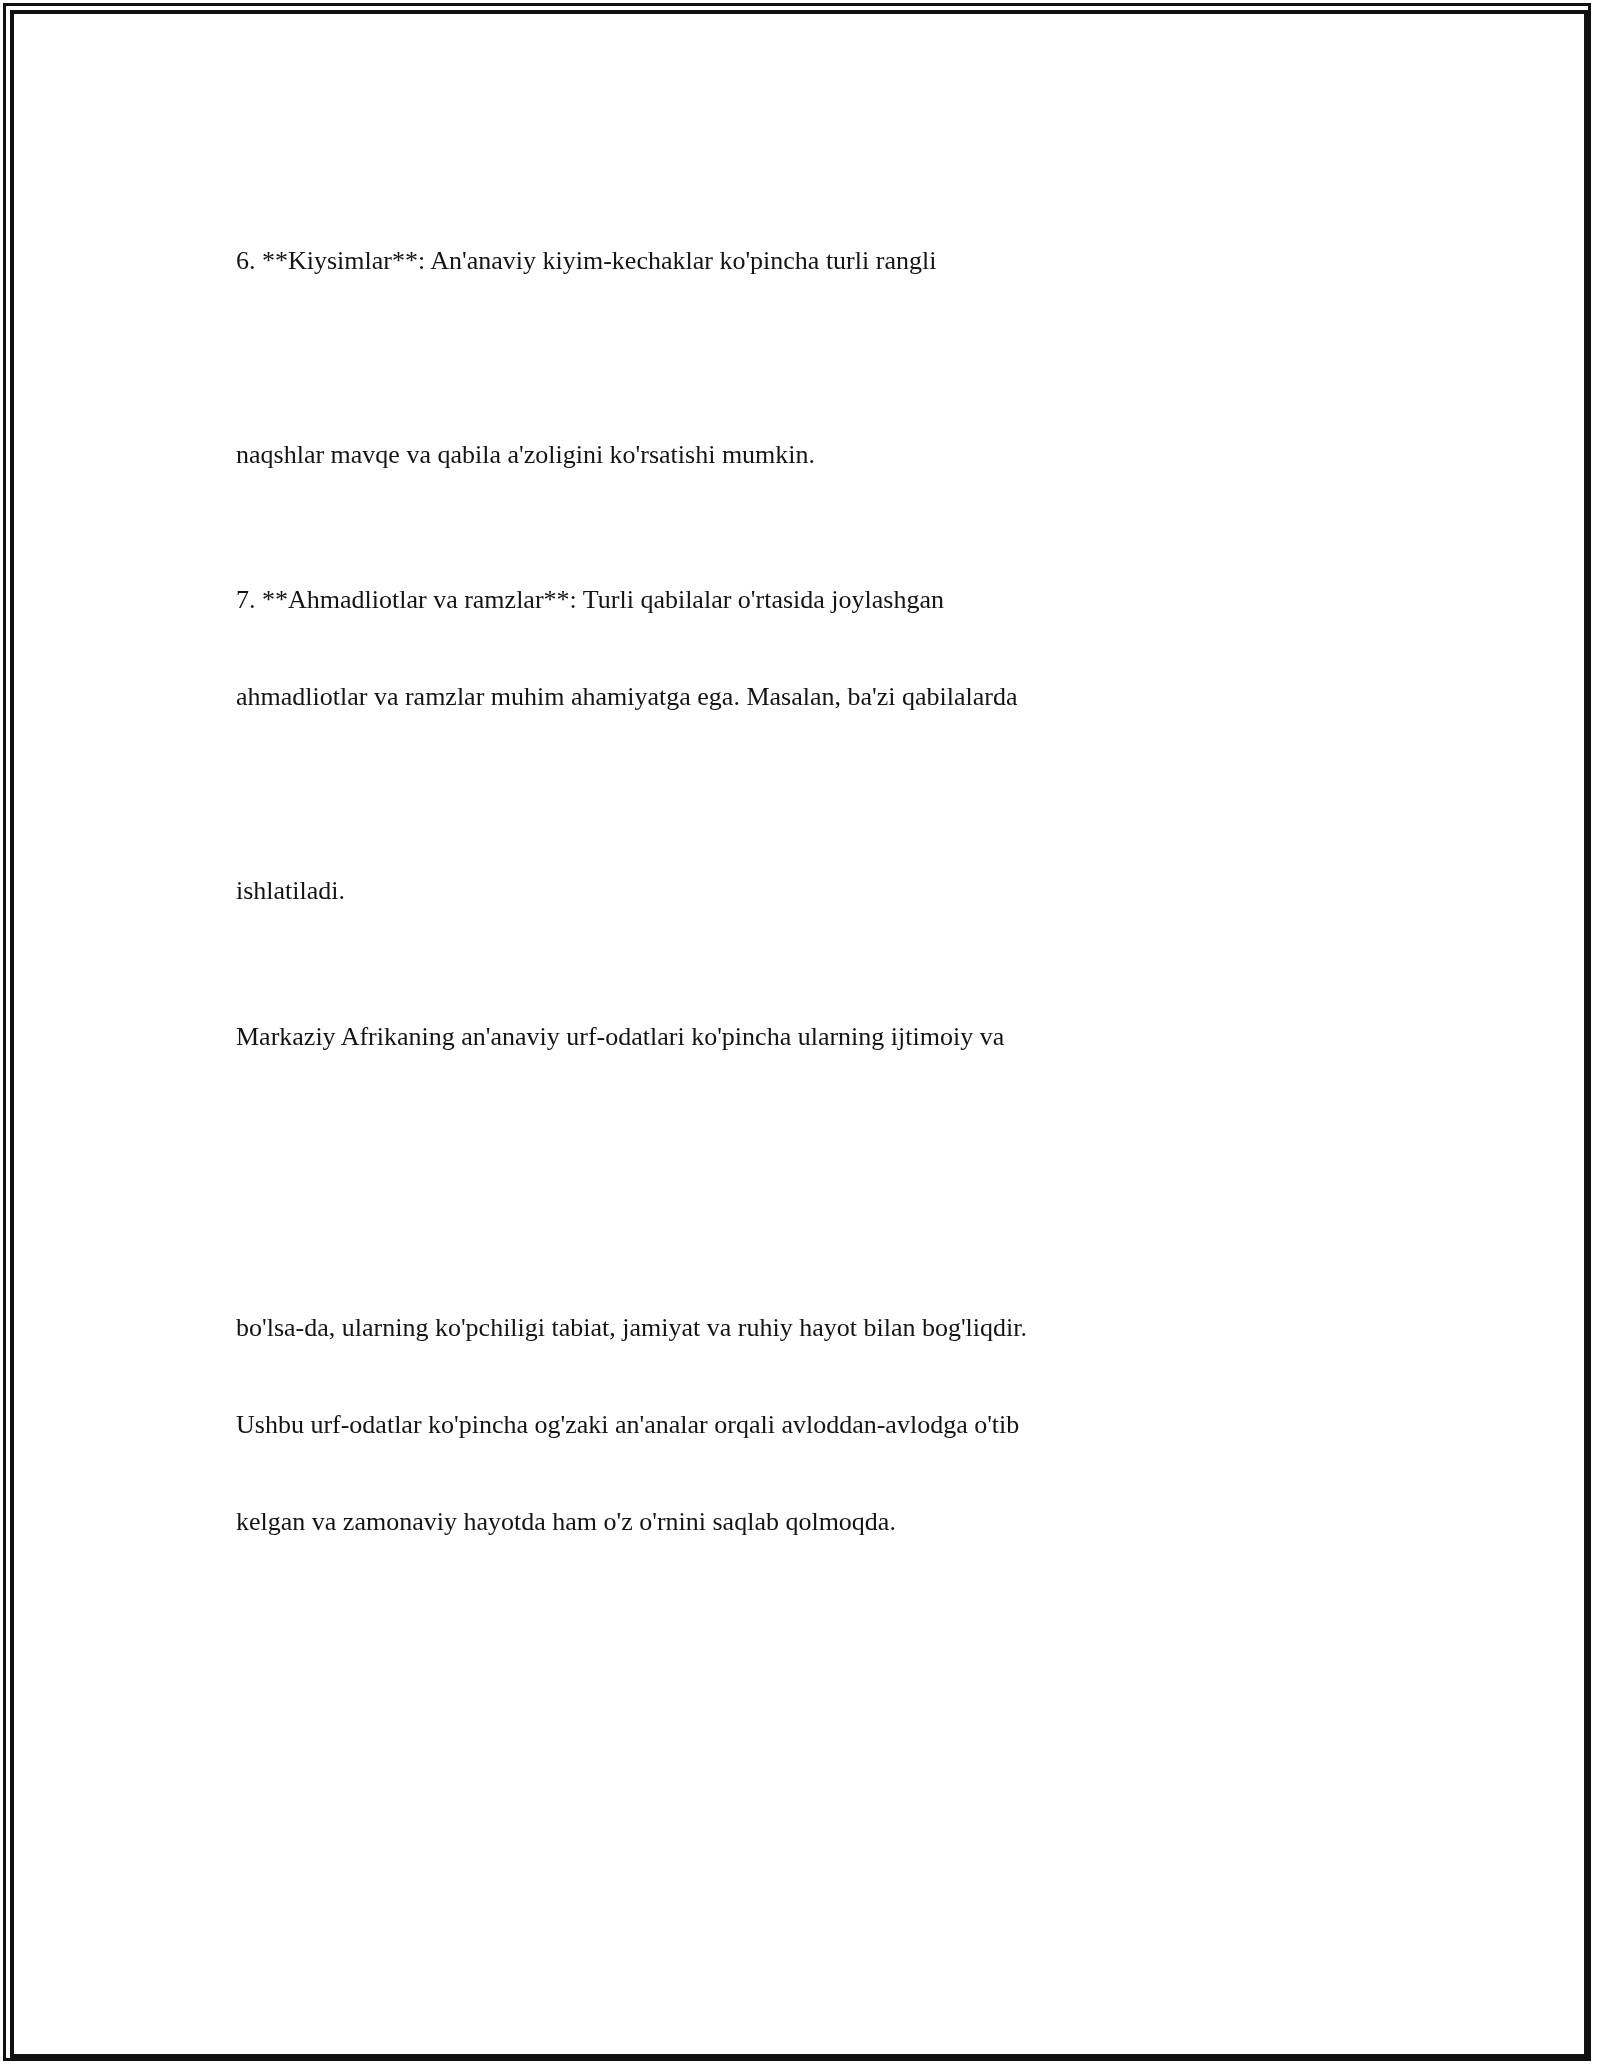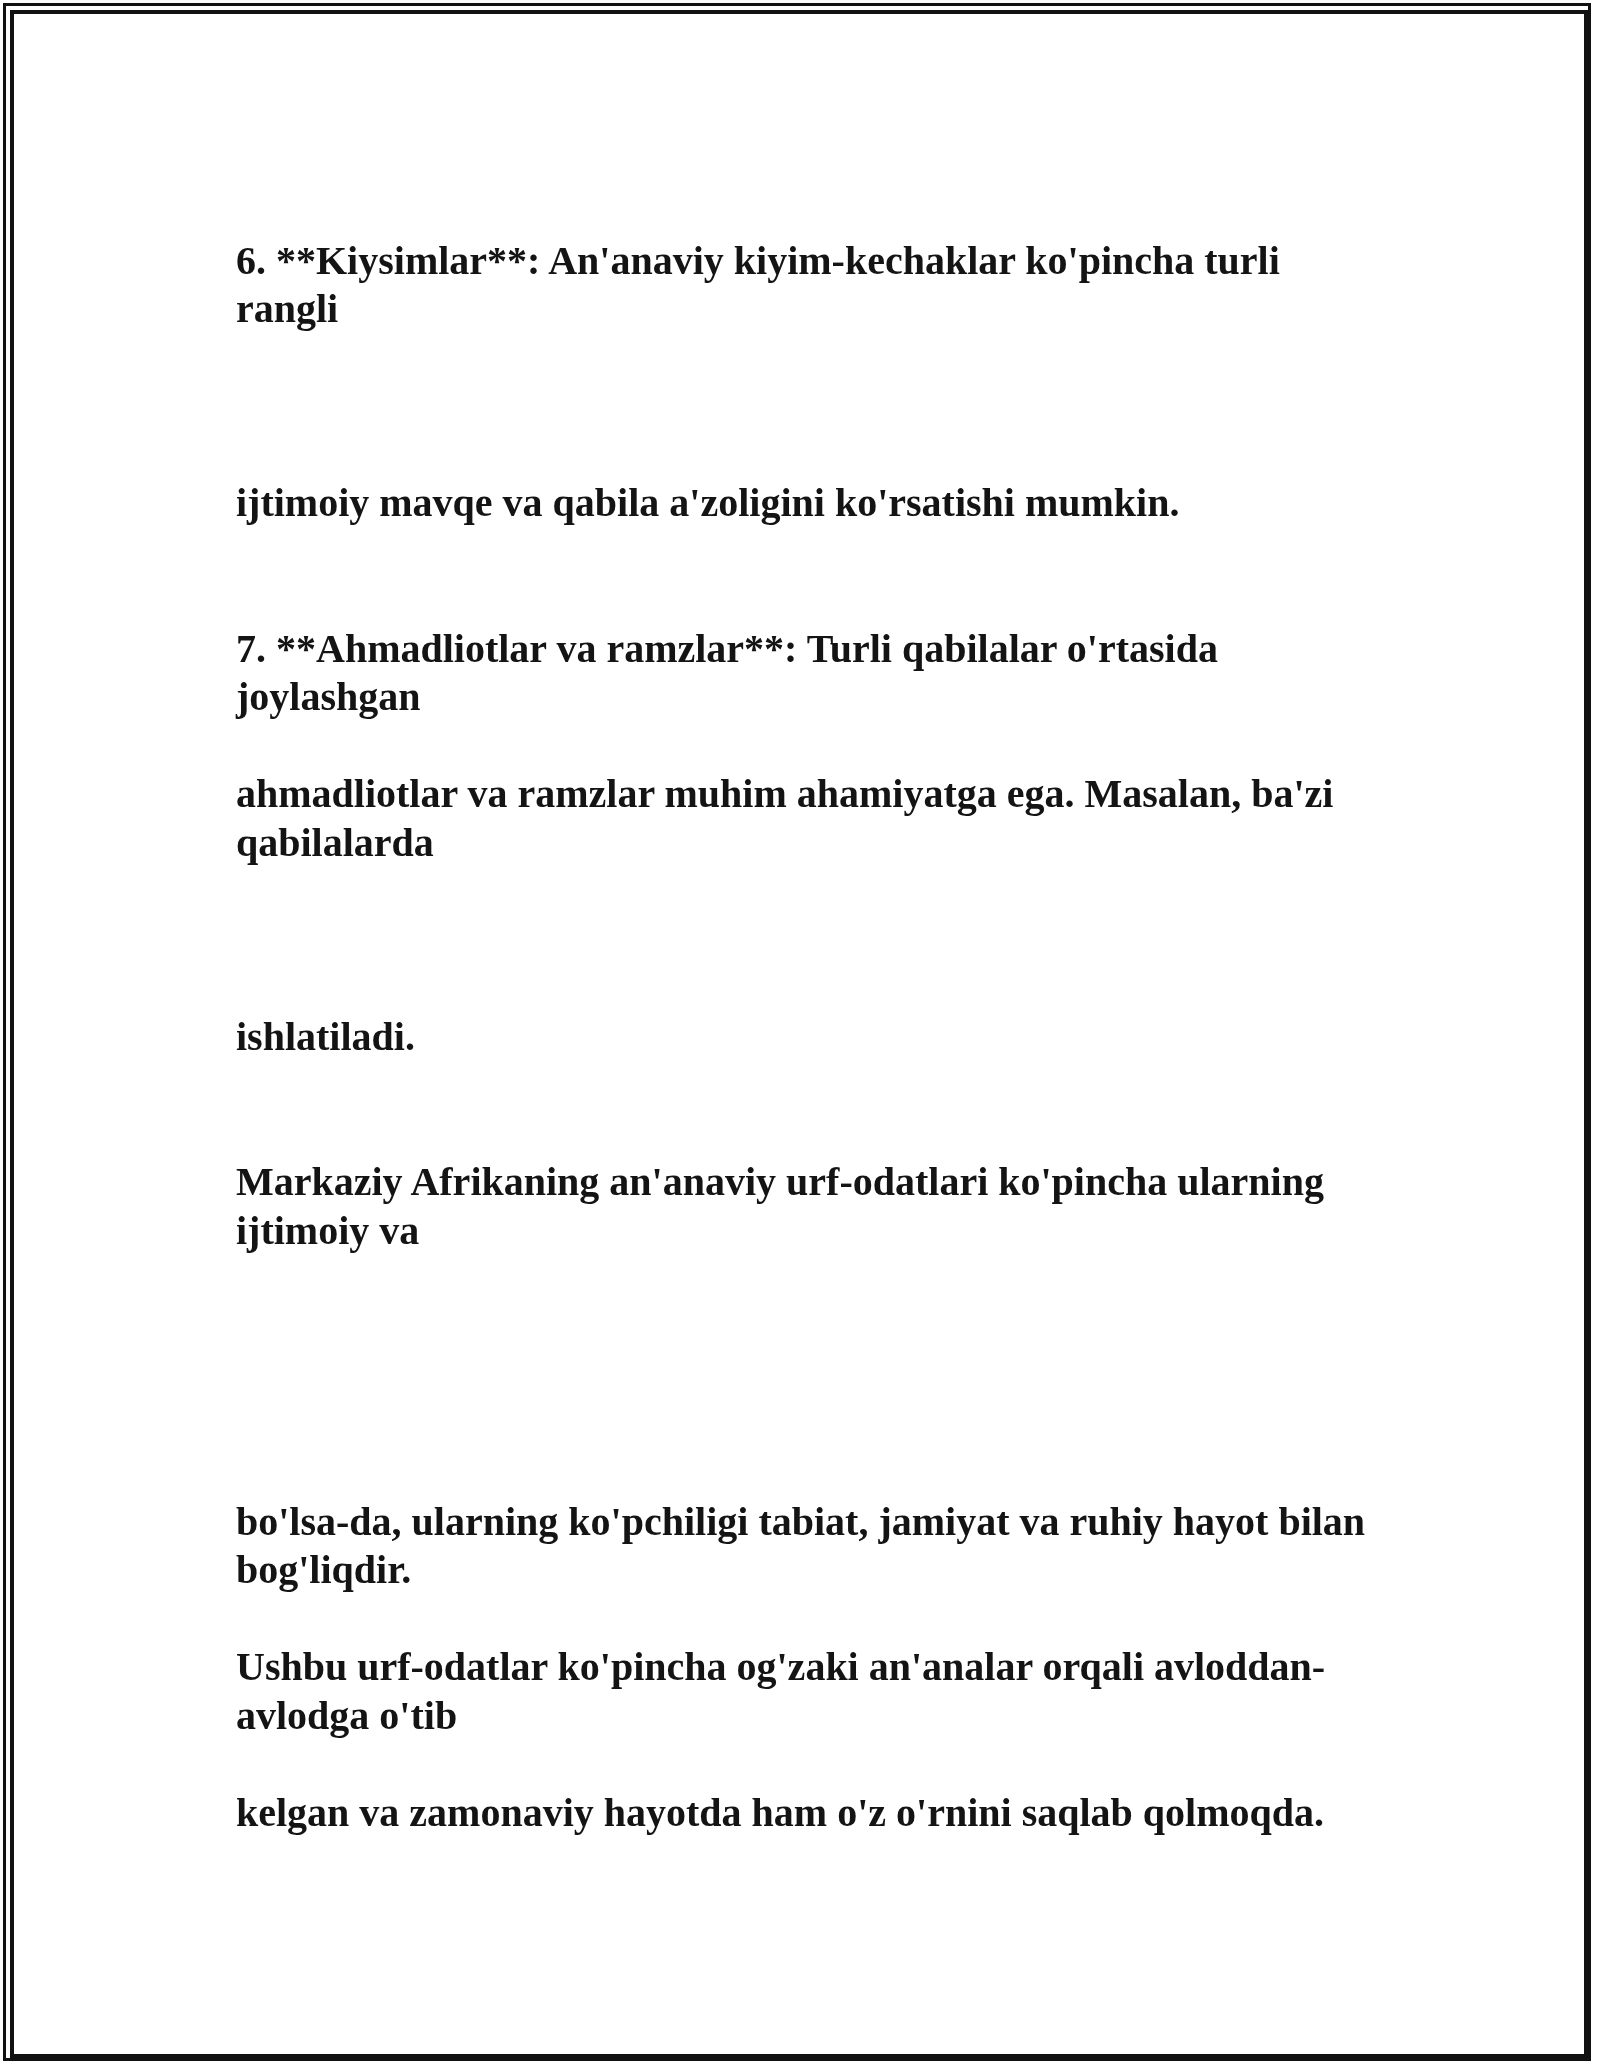--- a/index.html
+++ b/index.html
@@ -30,41 +30,40 @@
       height: 2048px;
       border: 4px solid #111111;
       box-sizing: border-box;
     }
     .page-content {
       position: absolute;
       left: 236px;
       top: 188px;
       width: 1140px;
       font-family: "Liberation Serif", "DejaVu Serif", serif;
-      font-size: 40px;
+      font-size: 26px;
       line-height: 48.5px;
       color: #141414;
-      font-weight: bold;
     }
     .paragraph {
       margin: 0 0 48.5px 0;
       white-space: pre-line;
     }
   </style>
 </head>
 <body>
 
 <div class="outer-frame"></div>
 <div class="inner-frame"></div>
 
 <div class="page-content">
   <p class="paragraph">
     <span>6. **Kiysimlar**: An'anaviy kiyim-kechaklar ko'pincha turli rangli</span><br>
     <br>
-    <span>ijtimoiy mavqe va qabila a'zoligini ko'rsatishi mumkin.</span>
+    <span>naqshlar mavqe va qabila a'zoligini ko'rsatishi mumkin.</span>
   </p>
   <p class="paragraph">
     <span>7. **Ahmadliotlar va ramzlar**: Turli qabilalar o'rtasida joylashgan</span><br>
     <span>ahmadliotlar va ramzlar muhim ahamiyatga ega. Masalan, ba'zi qabilalarda</span><br>
     <br>
     <span>ishlatiladi.</span>
   </p>
   <p class="paragraph">
     <span>Markaziy Afrikaning an'anaviy urf-odatlari ko'pincha ularning ijtimoiy va</span><br>
     <br>

